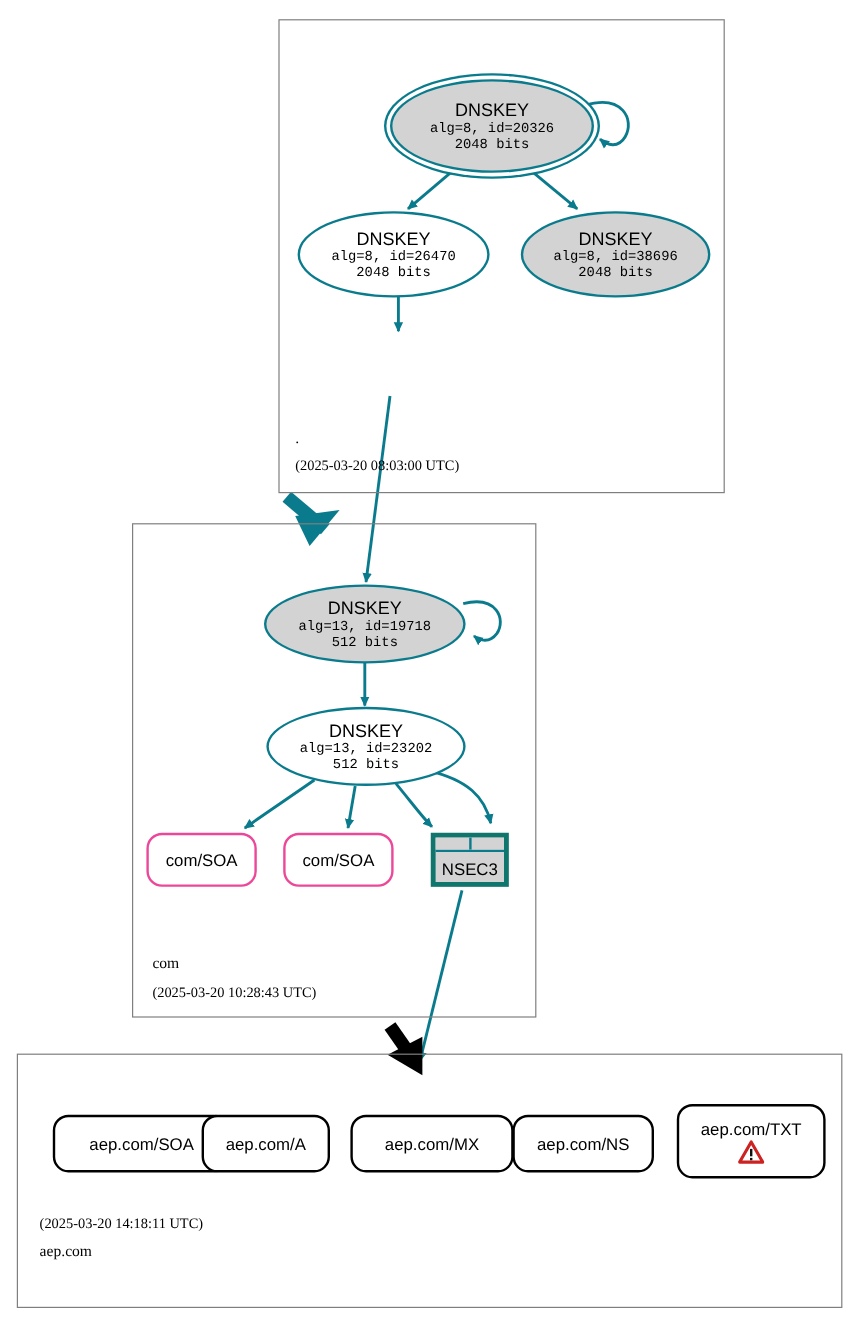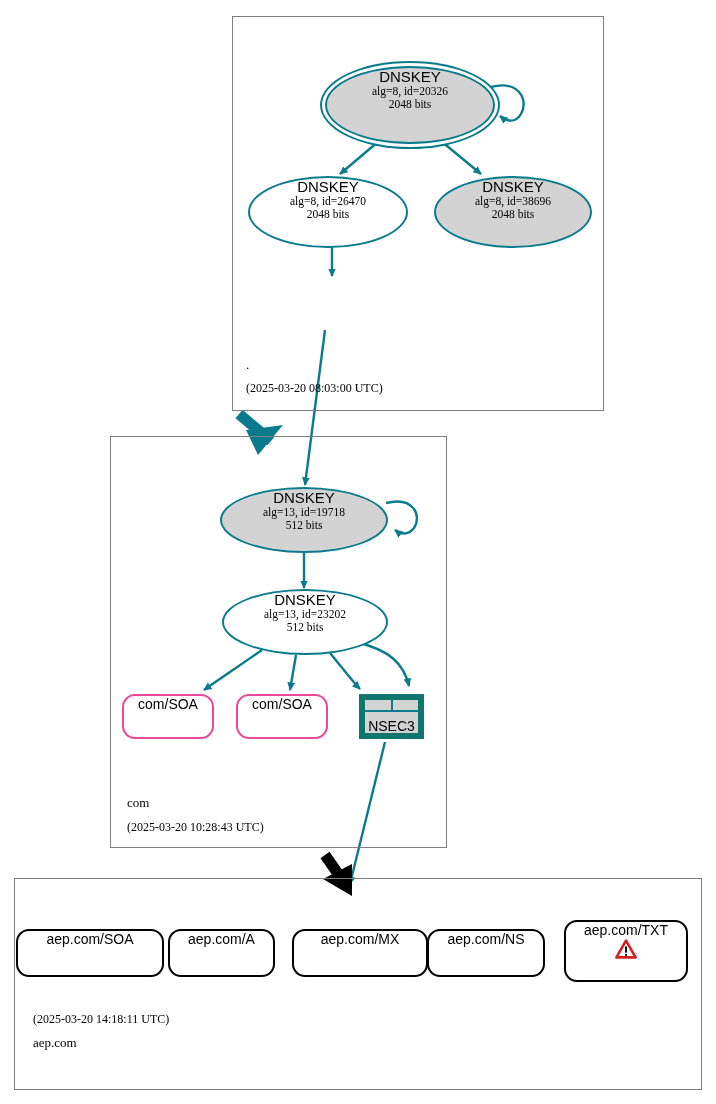--- a/index.html
+++ b/index.html
@@ -40,57 +40,58 @@
   .cluster-name { font-size: 13px; }
   .cluster-time { font-size: 12px; }
 
   
   .node {
     position: absolute;
     box-sizing: border-box;
     display: flex;
     flex-direction: column;
     align-items: center;
+    justify-content: center;
     text-align: center;
     color: #000000;
     white-space: nowrap;
   }
 
   
   .ellipse {
     border: 2px solid #0a7b8c;
     border-radius: 50%;
     background: #ffffff;
   }
   .ellipse.shaded { background: #d3d3d3; }
   .ellipse.anchor {
     box-shadow: 0 0 0 3px #ffffff, 0 0 0 5px #0a7b8c;
   }
   .node-title {
     font-size: 15px;
     line-height: 17px;
   }
   .node-sub {
-    font-family: Liberation Serif, serif;
+    font-family: Liberation Mono, monospace;
     font-size: 11.5px;
     line-height: 13px;
   }
 
   
   .rrset {
     border: 2px solid #ec4899;
     border-radius: 13px;
     background: #ffffff;
     font-size: 14px;
   }
   .rrset.insecure { border-color: #000000; }
 
   
   .nsec3 {
-    border: 6px solid #0f766e;
+    border: 4px solid #0f766e;
     background: #d3d3d3;
     padding: 0;
     display: block;
   }
   .nsec3-head {
     display: flex;
     height: 10px;
     border-bottom: 2px solid #0a7b8c;
   }
   .nsec3-cell {
@@ -237,21 +238,21 @@
       <div class="nsec3-cell"></div>
       <div class="nsec3-cell"></div>
     </div>
     <div class="nsec3-body">NSEC3</div>
   </div>
 
   <div class="cluster" style="left:14px; top:878px; width:688px; height:212px;"></div>
   <div class="cluster-label cluster-name" style="left:33px; top:1035px;">aep.com</div>
   <div class="cluster-label cluster-time" style="left:33px; top:1012px;">(2025-03-20 14:18:11 UTC)</div>
 
-  <div class="node rrset insecure" style="left:16px; top:929px; width:148px; height:48px;">
+  <div class="node rrset insecure" style="left:44px; top:929px; width:148px; height:48px;">
     <span>aep.com/SOA</span>
   </div>
 
   <div class="node rrset insecure" style="left:168px; top:929px; width:107px; height:48px;">
     <span>aep.com/A</span>
   </div>
 
   <div class="node rrset insecure" style="left:292px; top:929px; width:136px; height:48px;">
     <span>aep.com/MX</span>
   </div>

